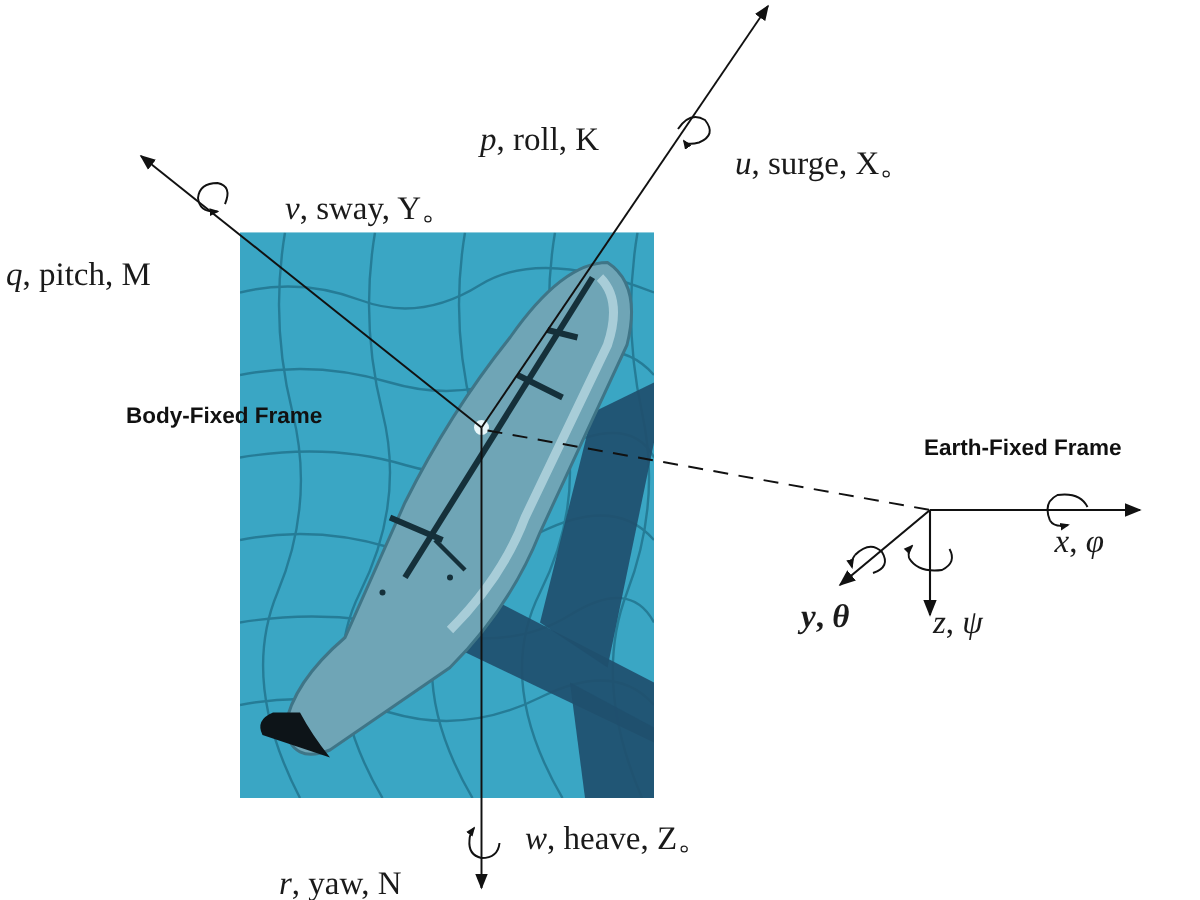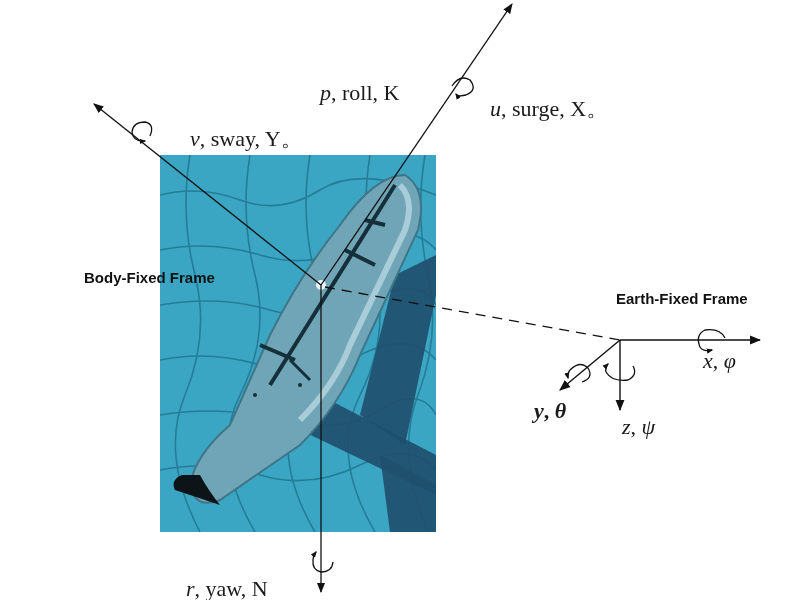--- a/index.html
+++ b/index.html
@@ -103,35 +103,41 @@
   </div>
 
   <div class="lbl" style="left:190px; top:128px;">
     <i>v</i><span>, </span><span>sway</span><span>, </span><span>Y</span><span>。</span>
   </div>
 
   <div class="lbl" style="left:490px; top:98px;">
     <i>u</i><span>, </span><span>surge</span><span>, </span><span>X</span><span>。</span>
   </div>
 
+  <div class="lbl" style="left:4px; top:172px;">
+    <i>q</i><span>, </span><span>pitch</span><span>, </span><span>M</span>
+  </div>
 
   <div class="lbl" style="left:186px; top:578px;">
     <i>r</i><span>, </span><span>yaw</span><span>, </span><span>N</span>
   </div>
 
+  <div class="lbl" style="left:350px; top:548px;">
+    <i>w</i><span>, </span><span>heave</span><span>, </span><span>Z</span><span>。</span>
+  </div>
 
   <div class="frame-title" style="left:84px; top:270px;">Body-Fixed Frame</div>
 
   <div class="frame-title" style="left:616px; top:291px;">Earth-Fixed Frame</div>
 
   <div class="lbl" style="left:703px; top:350px;">
     <i>x</i><span>, </span><i>φ</i>
   </div>
 
   <div class="lbl" style="left:534px; top:400px;font-weight:bold;">
     <i>y</i><span>, </span><i>θ</i>
   </div>
 
-  <div class="lbl" style="left:622px; top:416px;text-align:right;">
+  <div class="lbl" style="left:622px; top:404px;text-align:right;">
     <i>z</i><span>, </span><i>ψ</i>
   </div>
 
 </div>
 
 </body></html>

